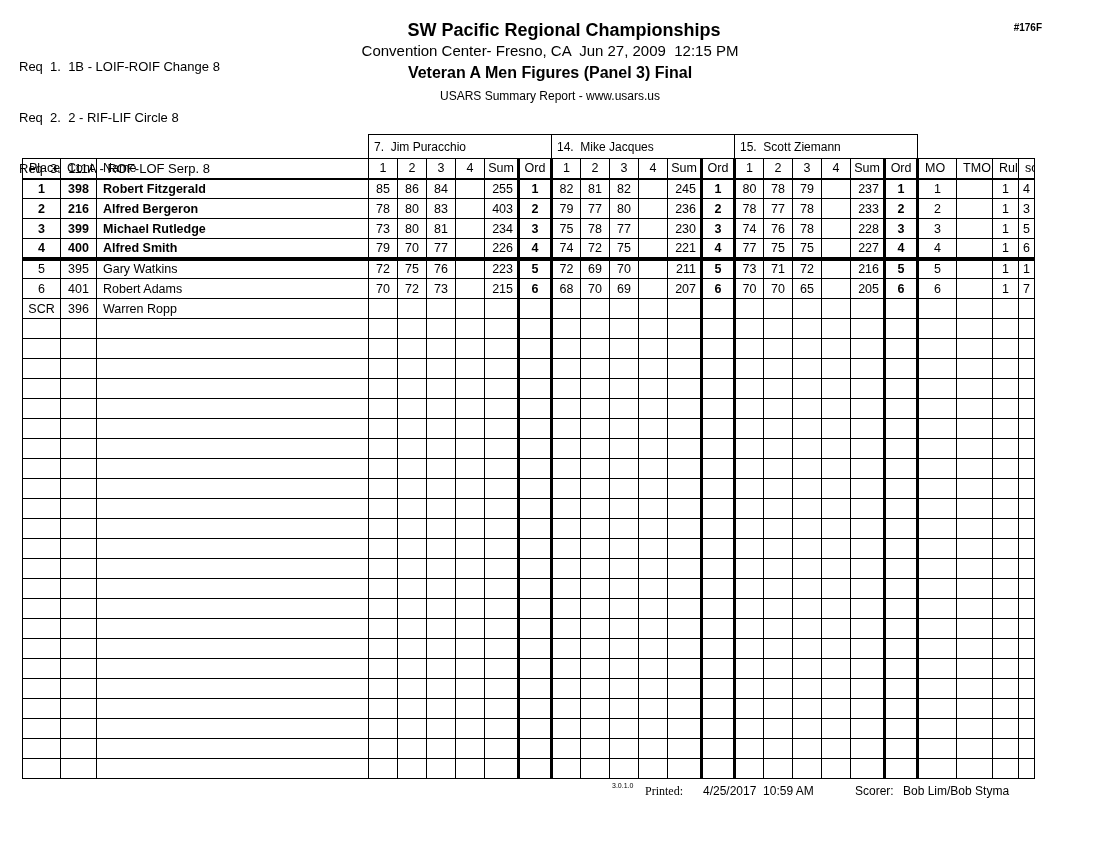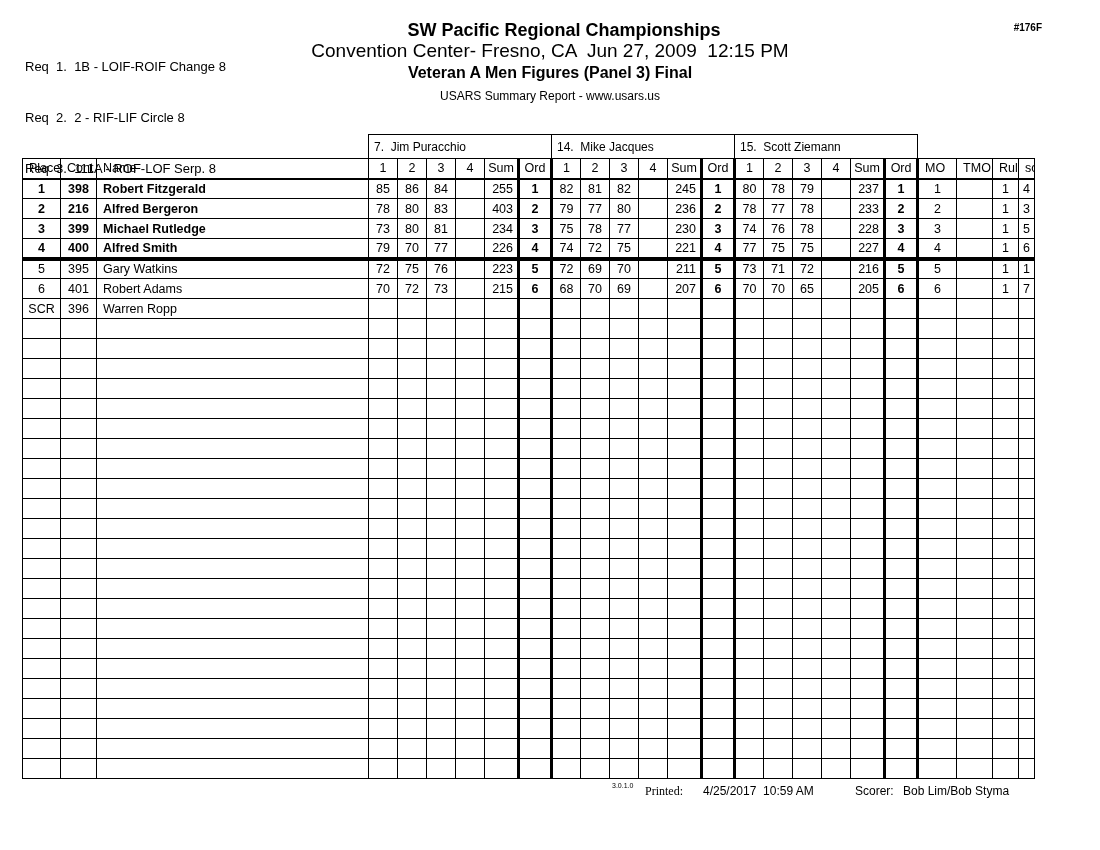--- a/index.html
+++ b/index.html
@@ -1,24 +1,24 @@
 <!DOCTYPE html>
 <html><head>
 <meta charset="utf-8">
 <style>
   * { margin:0; padding:0; box-sizing:border-box; }
   html,body { background:#ffffff; }
   body { font-family:"Liberation Sans", sans-serif; color:#000; }
   .page { position:relative; width:1100px; height:850px; background:#fff; overflow:hidden; }
 
   
-  .req-block { position:absolute; left:25px; top:24px; font-size:13px; line-height:17px; white-space:pre; }
+  .req-block { position:absolute; left:19px; top:24px; font-size:13px; line-height:17px; white-space:pre; }
   .title-block { position:absolute; left:0; top:20px; width:1100px; text-align:center; }
   .title-main { font-size:18px; font-weight:bold; line-height:21px; white-space:pre;padding-left:28px; }
-  .title-venue { font-size:19px; line-height:20px; white-space:pre; }
+  .title-venue { font-size:15px; line-height:20px; white-space:pre; }
   .title-event { font-size:16px; font-weight:bold; line-height:24px; white-space:pre; }
   .title-report { font-size:12px; line-height:22px; white-space:pre; }
   .event-number { position:absolute; right:58px; top:22px; font-size:10px; font-weight:bold; }
 
   
   .tbl-wrap { position:absolute; left:22px; top:134px; }
   table { border-collapse:collapse; table-layout:fixed; width:1012px; }
   td { border:1px solid #000; padding:0 2px; font-size:12.5px; height:20px; overflow:hidden; white-space:nowrap; vertical-align:middle; }
   tr.judge-row td { height:24px; }
   td.nb { border:none; background:transparent; }

